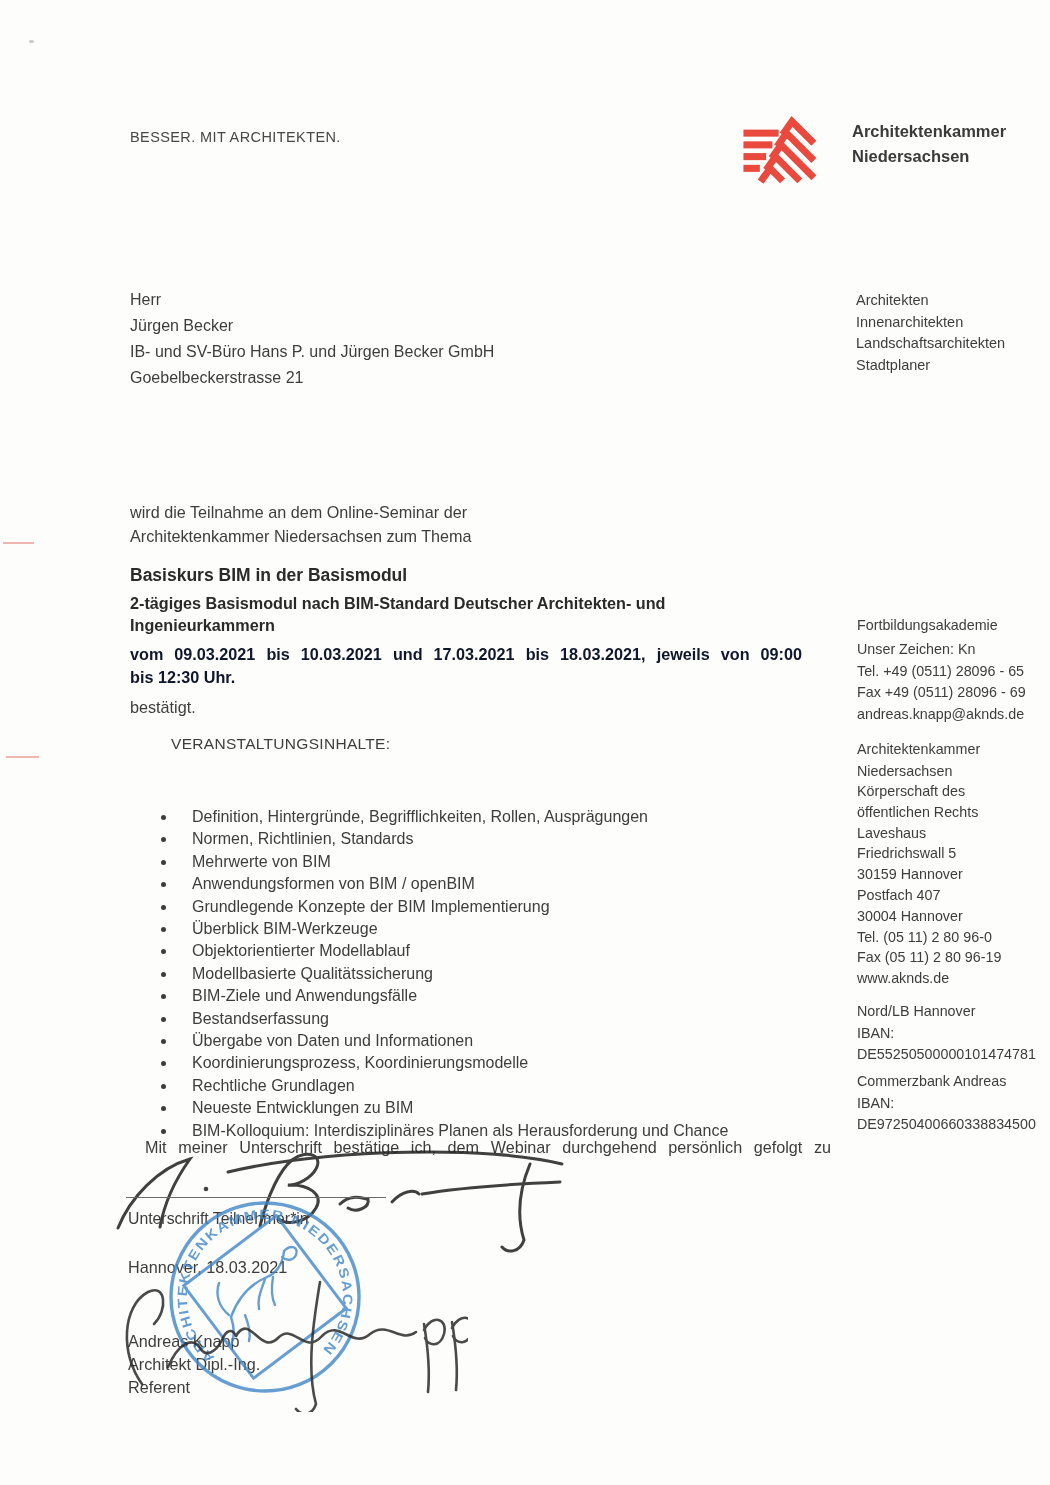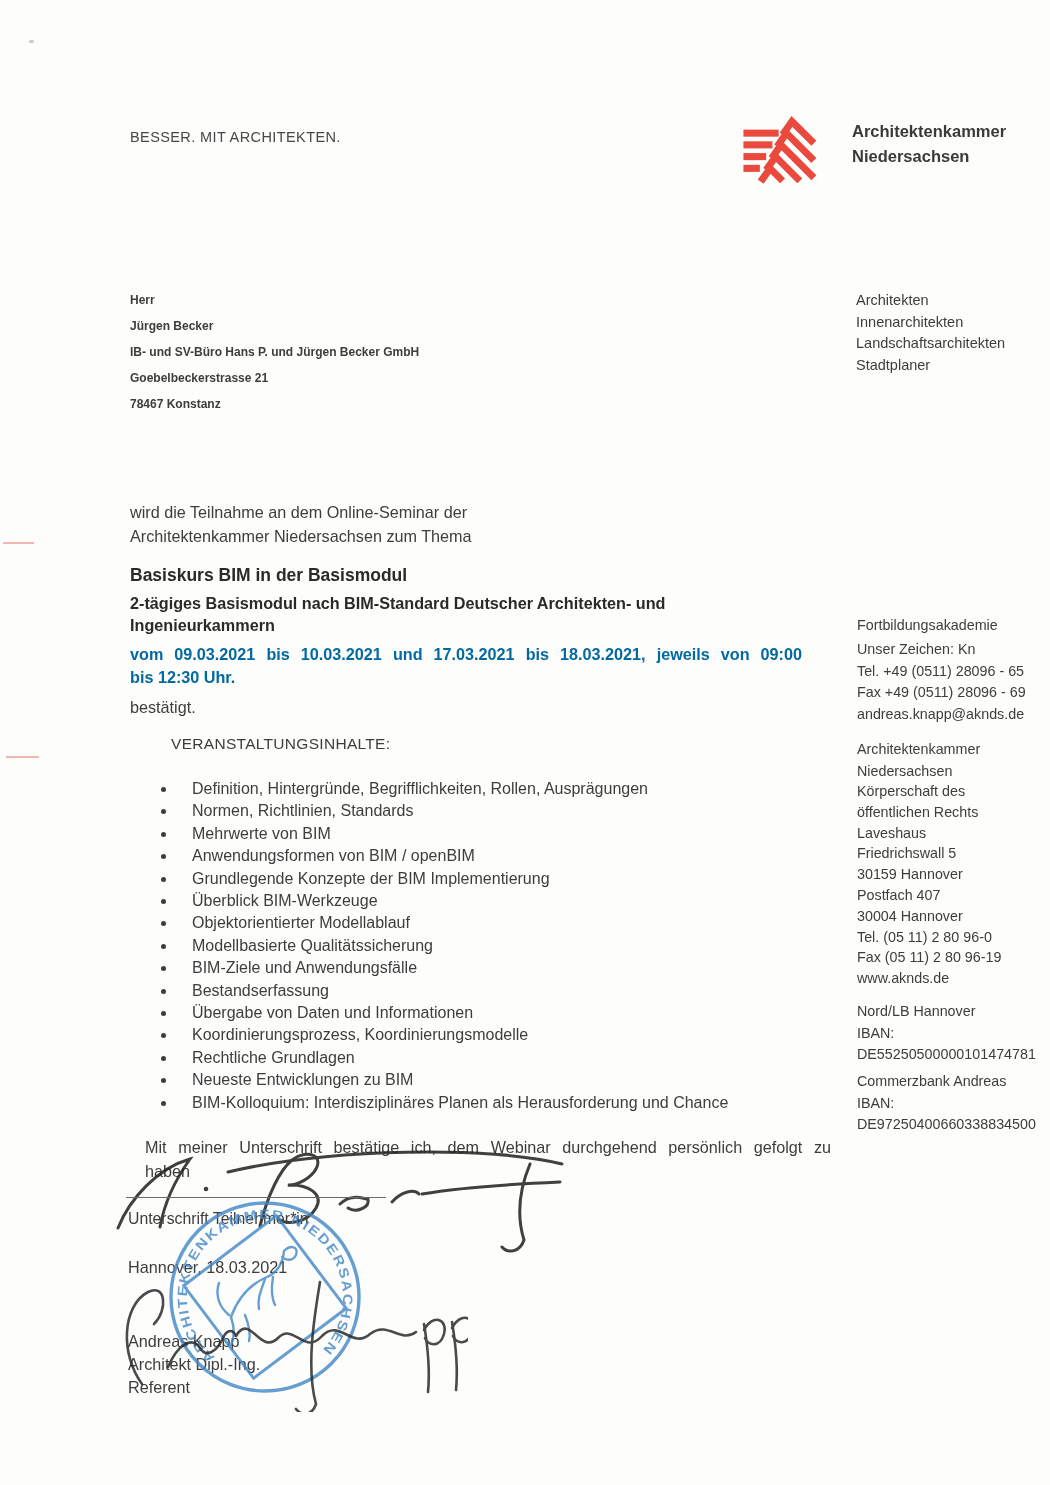--- a/index.html
+++ b/index.html
@@ -4,30 +4,30 @@
 <style>
   html,body{margin:0;padding:0;background:#e8e8e8;}
   .page{
     position:relative;width:1050px;height:1485px;margin:0 auto;
     background:#fdfdfc;overflow:hidden;
     font-family:"Liberation Sans",sans-serif;color:#3d3d3d;
   }
   .abs{position:absolute;}
   .slogan{left:130px;top:129px;font-size:14.5px;letter-spacing:.4px;color:#474747;}
   .brand{left:852px;top:119px;font-size:16.5px;line-height:25px;font-weight:bold;color:#3a3a3a;}
-  .recipient{left:130px;top:287px;font-size:12px;line-height:26px;font-weight:bold;}
+  .recipient{left:130px;top:287px;font-size:16px;line-height:26px;}
   .professions{left:856px;top:290px;font-size:14.5px;line-height:21.5px;}
   .intro{left:130px;top:501px;font-size:16.2px;line-height:23.5px;}
   .course-title{left:130px;top:565px;font-size:17.5px;font-weight:bold;color:#2a2a2a;}
   .course-sub{left:130px;top:592px;font-size:16.2px;line-height:22px;font-weight:bold;color:#2a2a2a;}
-  .course-dates{left:130px;top:643px;width:672px;font-size:16.2px;line-height:23px;font-weight:bold;color:#0369a1;}
+  .course-dates{left:130px;top:643px;width:672px;font-size:16.2px;line-height:23px;font-weight:bold;color:#0f172a;}
   .just{text-align:justify;text-align-last:justify;}
   .confirmed{left:130px;top:698px;font-size:16.2px;}
   .contents-h{left:130px;top:735px;font-size:15.5px;letter-spacing:.3px;margin-left:41px;}
-  ul.contents{left:130px;top:778px;margin:0;padding:0;list-style:none;font-size:16px;}
+  ul.contents{left:130px;top:806px;margin:0;padding:0;list-style:none;font-size:16px;}
   ul.contents li{position:relative;padding-left:62px;line-height:22.4px;}
   ul.contents li::before{content:"";position:absolute;left:31px;top:9px;width:5px;height:5px;border-radius:50%;background:#3d3d3d;}
   .closing{left:145px;top:1136px;width:686px;font-size:16.2px;line-height:23.5px;}
   .sig-line{left:126px;top:1197px;width:260px;height:1.4px;background:#6a6a6a;}
   .sig-label{left:128px;top:1210px;font-size:15.8px;}
   .place-date{left:128px;top:1258px;font-size:16.2px;}
   .signer{left:128px;top:1330px;font-size:16.2px;line-height:23px;}
   .side{left:857px;width:185px;font-size:14.3px;}
   .academy-title{top:617px;}
   .academy-lines{top:639px;line-height:21.5px;}
@@ -71,21 +71,20 @@
   <div class="abs brand">
     <div>Architektenkammer</div>
     <div>Niedersachsen</div>
   </div>
 
   <div class="abs recipient">
     <div>Herr</div>
     <div>Jürgen Becker</div>
     <div>IB- und SV-Büro Hans P. und Jürgen Becker GmbH</div>
     <div>Goebelbeckerstrasse 21</div>
-    <div>78467 Konstanz</div>
   </div>
 
   <div class="abs professions">
     <div>Architekten</div>
     <div>Innenarchitekten</div>
     <div>Landschaftsarchitekten</div>
     <div>Stadtplaner</div>
   </div>
 
   <div class="abs intro">
@@ -118,21 +117,20 @@
     <li>Bestandserfassung</li>
     <li>Übergabe von Daten und Informationen</li>
     <li>Koordinierungsprozess, Koordinierungsmodelle</li>
     <li>Rechtliche Grundlagen</li>
     <li>Neueste Entwicklungen zu BIM</li>
     <li>BIM-Kolloquium: Interdisziplinäres Planen als Herausforderung und Chance</li>
   </ul>
 
   <div class="abs closing">
     <div class="just">Mit meiner Unterschrift bestätige ich, dem Webinar durchgehend persönlich gefolgt zu</div>
-    <div>haben</div>
   </div>
 
   <div class="abs" style="left:100px;top:1142px;">
     <svg width="480" height="120" viewBox="0 0 480 120">
       <g fill="none" stroke="#262626" stroke-width="3" stroke-linecap="round" opacity="0.88">
         <path d="M128,30 C230,6 392,4 462,22"></path>
         <path d="M18,86 C30,56 58,26 90,17 C75,38 64,63 60,85"></path>
         <path d="M160,84 C168,52 180,28 192,18 C208,6 226,14 214,30 C206,40 192,44 188,43 C208,42 224,52 216,66 C208,80 188,84 178,77"></path>
         <path d="M240,62 C252,50 266,58 268,57 C270,66 256,71 248,66"></path>
         <path d="M292,60 C302,49 314,47 319,52"></path>

